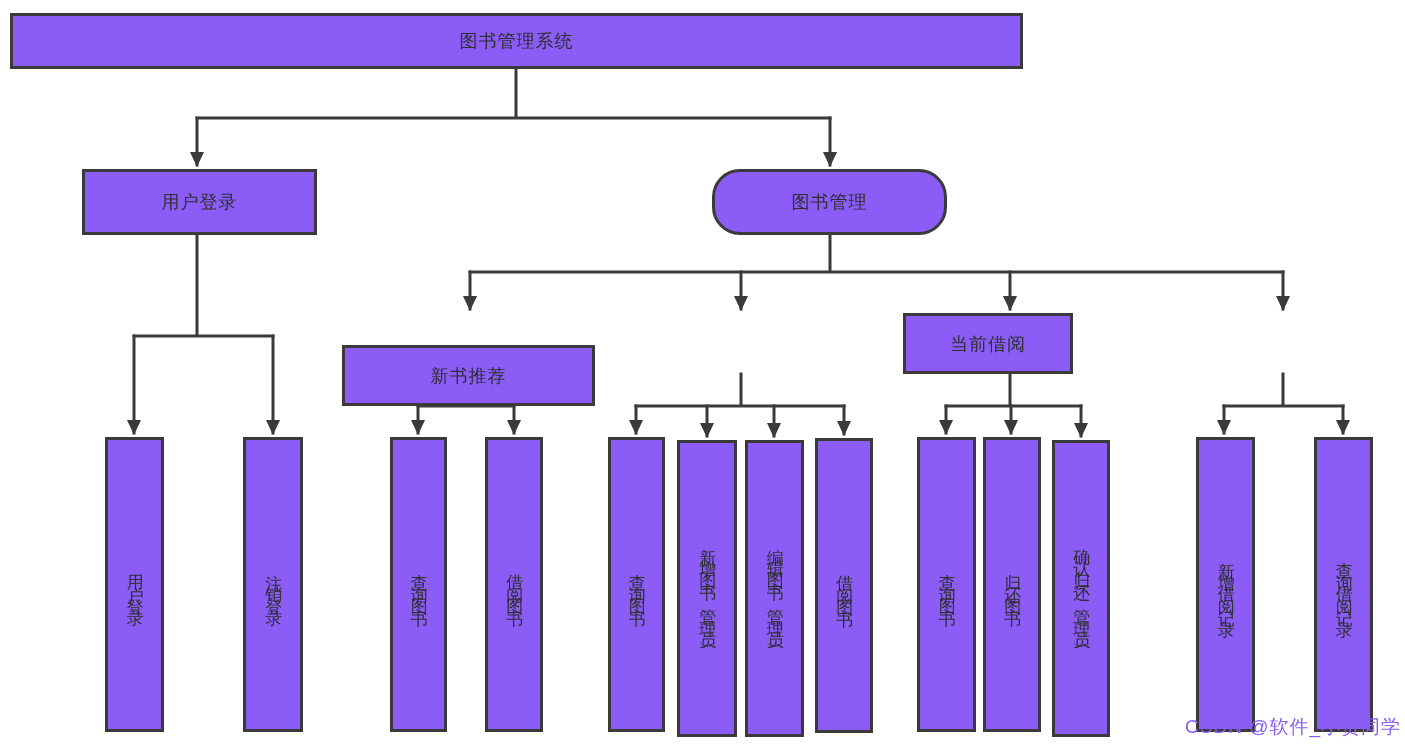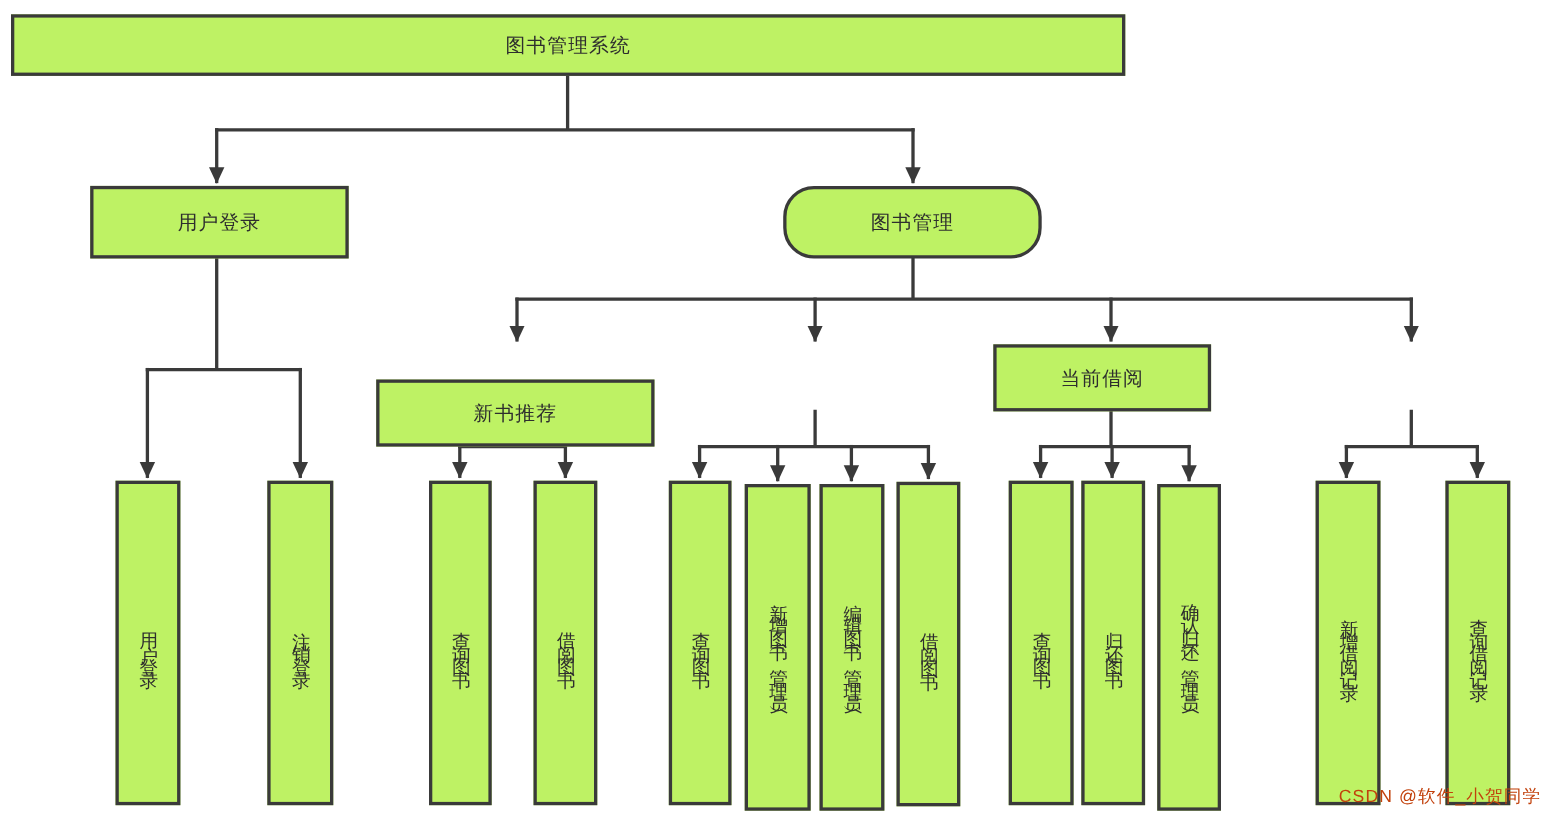--- a/index.html
+++ b/index.html
@@ -19,21 +19,21 @@
     position: absolute;
     left: 0;
     top: 0;
     width: 1405px;
     height: 747px;
     pointer-events: none;
   }
   .box {
     position: absolute;
     box-sizing: border-box;
-    background: #bef264;
+    background: #8b5cf6;
     border: 3px solid #3a3a3a;
     display: flex;
     align-items: center;
     justify-content: center;
     color: #2e2e2e;
     text-align: center;
   }
   .box.h {
     font-size: 18px;
     letter-spacing: 1px;
@@ -44,22 +44,22 @@
     text-orientation: mixed;
     font-size: 17px;
     line-height: 1.1;
     letter-spacing: 12px;
     white-space: nowrap;
   }
   #watermark {
     position: absolute;
     right: 4px;
     top: 714px;
-    font-size: 16px;
-    color: #c2410c;
+    font-size: 19px;
+    color: #8b5cf6;
     letter-spacing: 1px;
     white-space: nowrap;
   }
 </style>
 </head>
 <body>
 
 <div id="canvas">
 
   <svg id="connectors" viewBox="0 0 1405 747" xmlns="http://www.w3.org/2000/svg">
@@ -104,21 +104,21 @@
       <path d="M1343 406 V433" marker-end="url(#arw)"></path>
     </g>
   </svg>
 
   <div class="box h" style="left:10px; top:13px; width:1013px; height:56px;">图书管理系统</div>
 
   <div class="box h" style="left:82px; top:169px; width:235px; height:66px;">用户登录</div>
   <div class="box h" style="left:712px; top:169px; width:235px; height:66px;border-radius:28px;">图书管理</div>
 
   <div class="box h" style="left:342px; top:313px; width:253px; height:61px;margin-top:32px;">新书推荐</div>
-  <div class="box h" style="left:903px; top:313px; width:198px; height:61px;">当前借阅</div>
+  <div class="box h" style="left:903px; top:313px; width:170px; height:61px;">当前借阅</div>
 
   <div class="box v" style="left:105px; top:437px; width:59px; height:295px;">用户登录</div>
   <div class="box v" style="left:243px; top:437px; width:60px; height:295px;">注销登录</div>
 
   <div class="box v" style="left:390px; top:437px; width:57px; height:295px;">查询图书</div>
   <div class="box v" style="left:485px; top:437px; width:58px; height:295px;">借阅图书</div>
 
   <div class="box v" style="left:608px; top:437px; width:57px; height:295px;">查询图书</div>
   <div class="box v" style="left:677px; top:440px; width:60px; height:297px;">新增图书（管理员）</div>
   <div class="box v" style="left:745px; top:440px; width:59px; height:297px;">编辑图书（管理员）</div>

